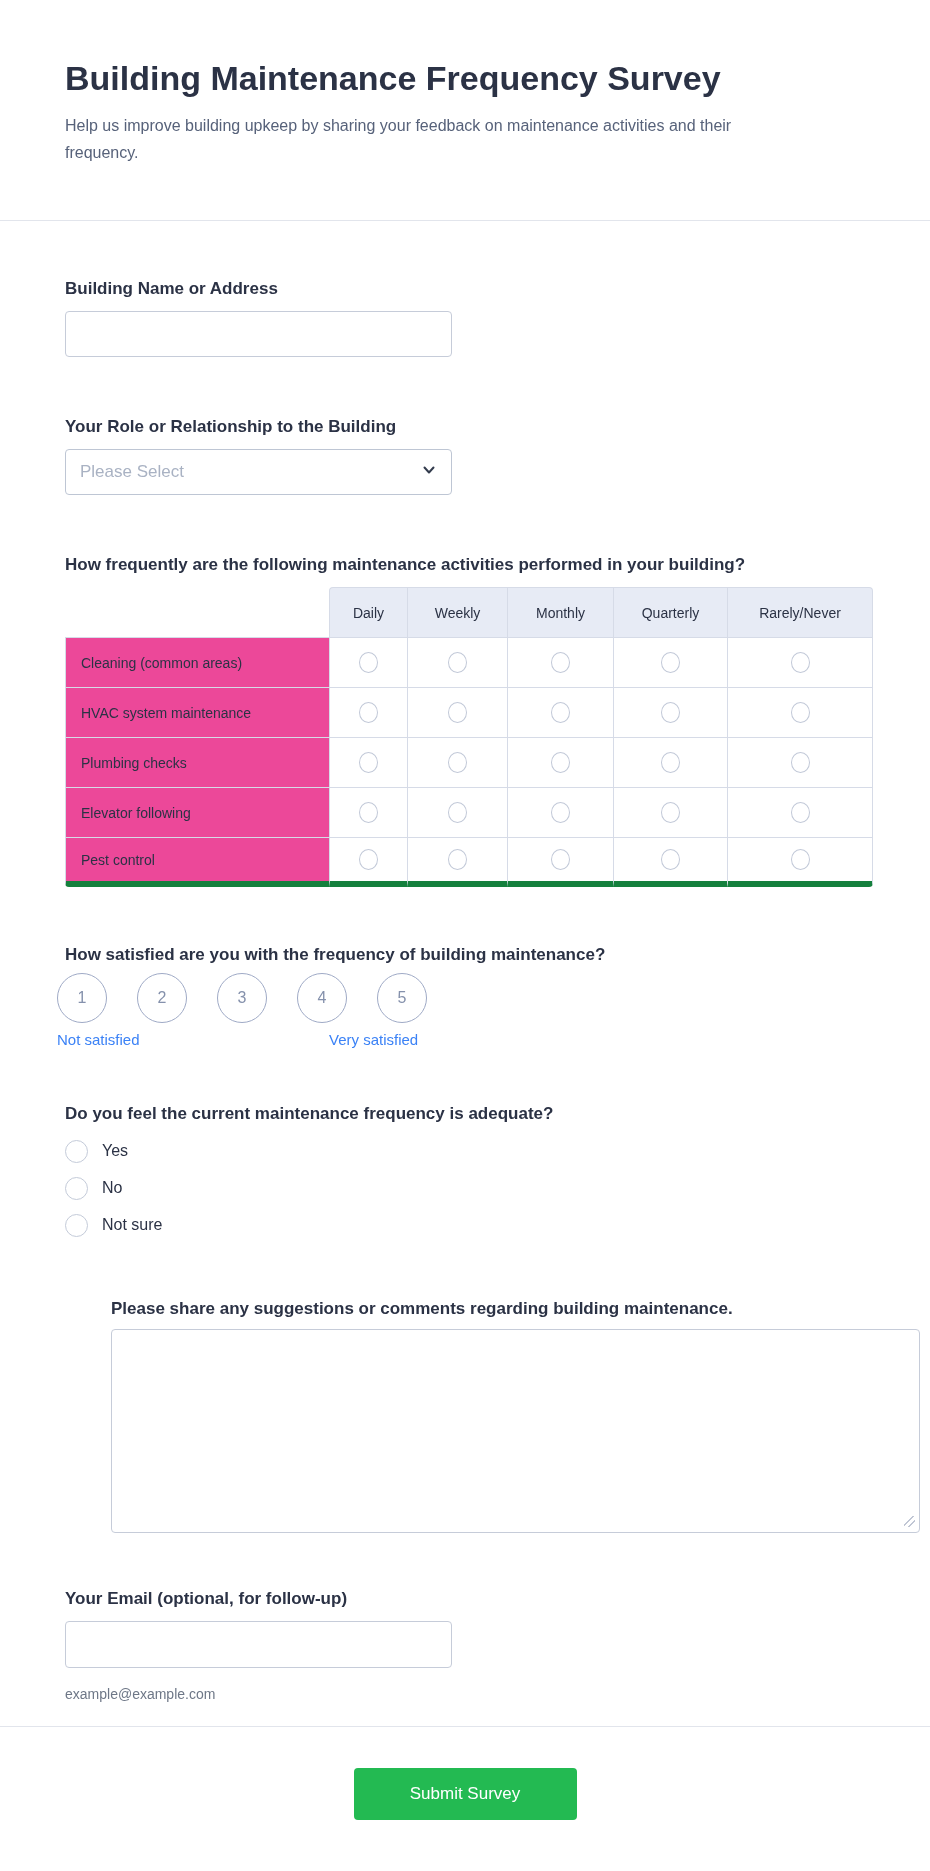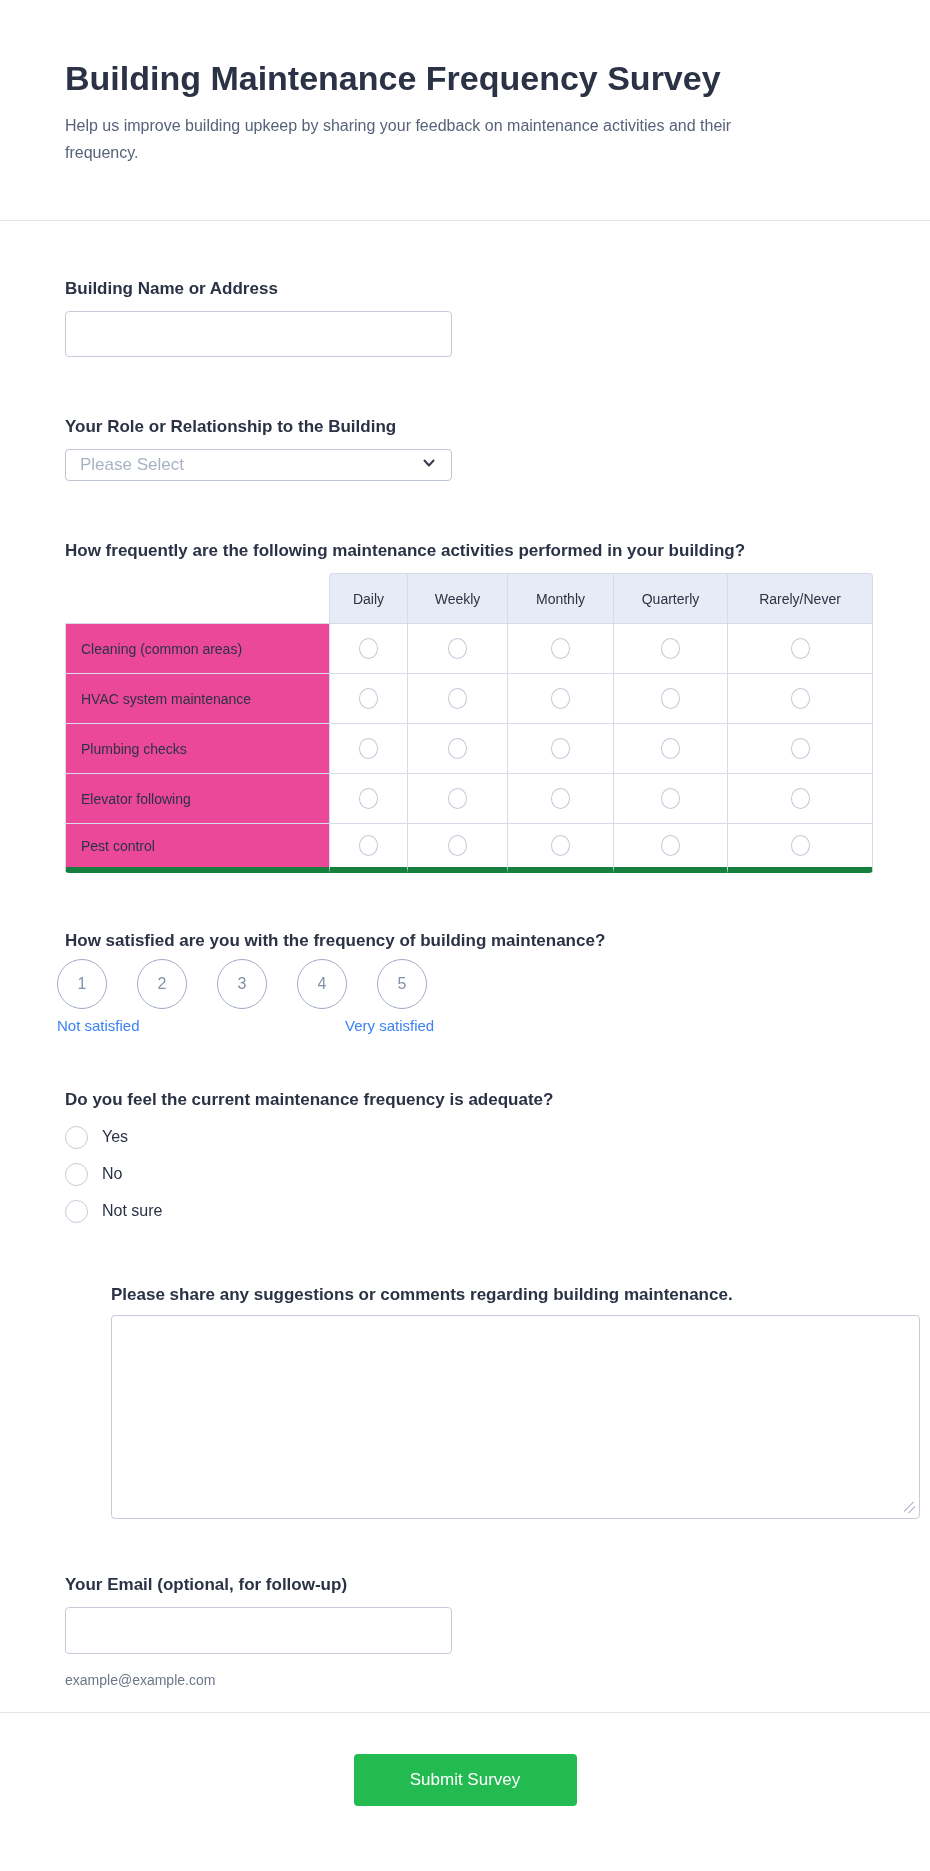--- a/index.html
+++ b/index.html
@@ -50,21 +50,21 @@
     color: #2B3245;
     padding: 0 12px;
     outline: none;
     font-family: "Liberation Sans", sans-serif;
   }
 
   
   .select-box {
     margin-top: 10px;
     width: 387px;
-    height: 32px;
+    height: 46px;
     border: 1px solid #BEC6D4;
     border-radius: 4px;
     background: #fff;
     display: flex;
     align-items: center;
     justify-content: space-between;
     padding: 0 14px 0 14px;
     cursor: pointer;
   }
   .select-placeholder {
@@ -128,21 +128,21 @@
     color: #8591AC;
     background: #fff;
     cursor: pointer;
   }
   .scale-labels { position: relative; height: 18px; margin-top: 8px; margin-left: -8px; }
   .scale-label {
     position: absolute; top: 0;
     font-size: 15px; color: #3b82f6; white-space: nowrap;
   }
   .scale-label.min { left: 0; }
-  .scale-label.max { left: 288px; }
+  .scale-label.max { left: 272px; }
 
   
   .radio-group { margin-top: 10px; display: flex; flex-direction: column; gap: 7px; }
   .radio-item { display: flex; align-items: center; gap: 14px; height: 30px; cursor: pointer; }
   .radio-circle {
     width: 23px; height: 23px;
     border: 1px solid #C4CBD9;
     border-radius: 50%;
     background: #fff;
     flex: 0 0 auto;

